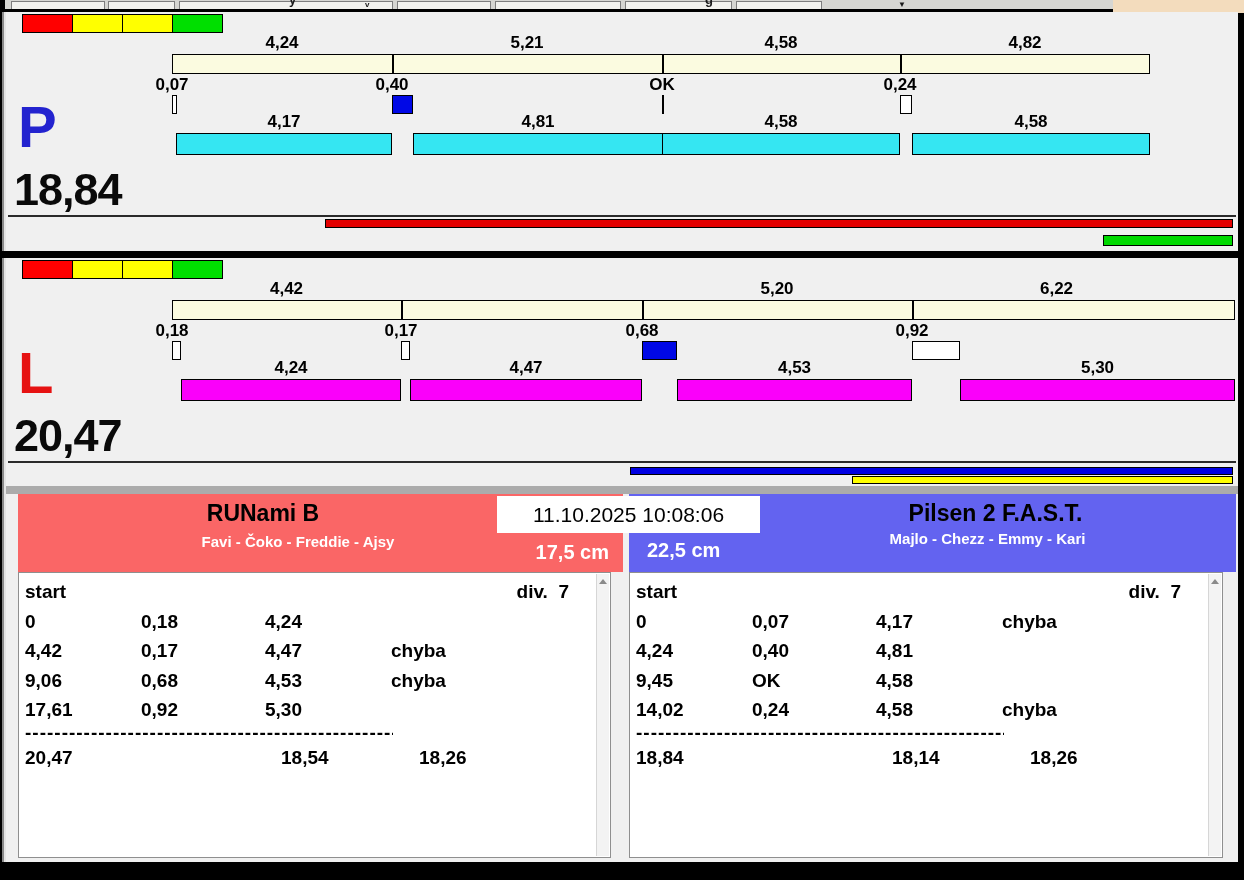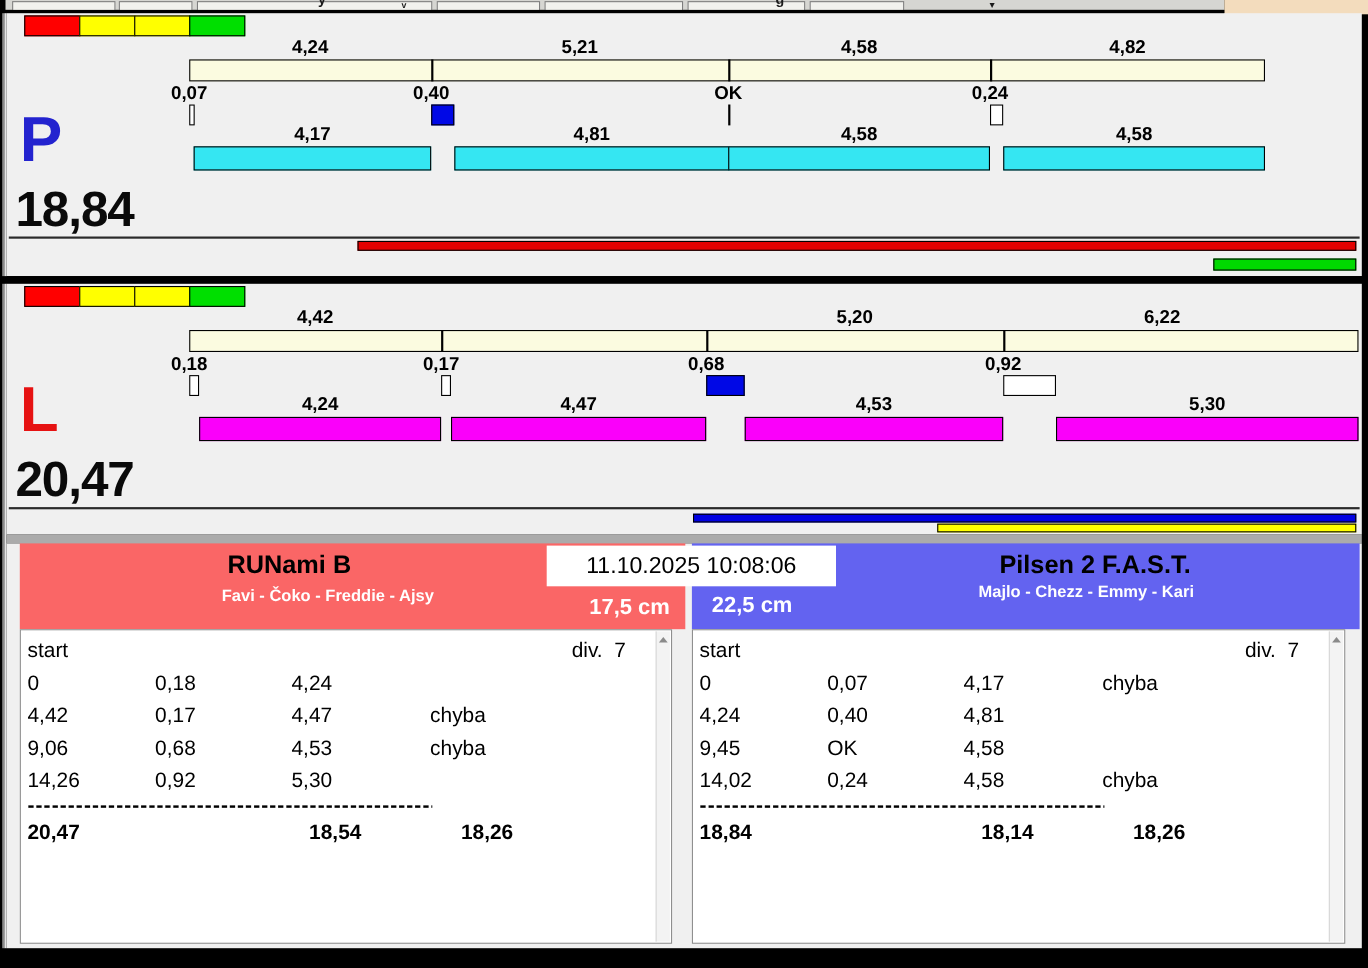--- a/index.html
+++ b/index.html
@@ -54,21 +54,21 @@
   .hdr-cm{position:absolute;font-size:20px;font-weight:bold;color:#FFF;white-space:nowrap;}
   .hdr-left .hdr-cm{right:14px;bottom:8px;}
   .hdr-right .hdr-cm{left:18px;bottom:10px;}
   .datebox{position:absolute;left:491px;top:2px;width:263px;height:37px;background:#FFF;color:#000;
            font-size:21px;line-height:37px;text-align:center;white-space:nowrap;}
 
   .tbl{position:absolute;top:78px;height:286px;background:#FFF;border:1px solid #8F8F8F;box-sizing:border-box;}
   .tbl-left{left:12px;width:593px;}
   .tbl-right{left:623px;width:594px;}
   .rows{position:absolute;left:0;top:4px;right:13px;}
-  .row{position:relative;height:29.5px;font-size:19px;line-height:29.5px;font-weight:normal;color:#000;}
+  .row{position:relative;height:29.5px;font-size:19px;line-height:29.5px;font-weight:bold;color:#000;}
   .row span{position:absolute;white-space:pre;}
   .c0{left:6px;} .c1{left:122px;} .c2{left:246px;} .c3{left:372px;}
   .divlab{right:28px;}
   .sep{position:relative;height:18px;overflow:hidden;}
   .sep span{position:absolute;left:6px;top:0;width:368px;overflow:hidden;white-space:nowrap;
             font-size:19px;line-height:16px;font-weight:bold;letter-spacing:1px;}
   .tot{position:relative;height:30px;font-size:19px;line-height:30px;font-weight:bold;}
   .tot span{position:absolute;white-space:pre;}
   .t0{left:6px;} .t1{left:262px;} .t2{left:400px;}
   .scroll{position:absolute;top:1px;right:1px;bottom:1px;width:12px;background:#F3F3F3;border-left:1px solid #D6D6D6;}
@@ -202,21 +202,21 @@
           <span class="c2">4,47</span>
           <span class="c3">chyba</span>
         </div>
         <div class="row">
           <span class="c0">9,06</span>
           <span class="c1">0,68</span>
           <span class="c2">4,53</span>
           <span class="c3">chyba</span>
         </div>
         <div class="row">
-          <span class="c0">14,26</span>
+          <span class="c0">17,61</span>
           <span class="c1">0,92</span>
           <span class="c2">5,30</span>
         </div>
         <div class="sep">
           <span>------------------------------------------------------------</span>
         </div>
         <div class="tot">
           <span class="t0">20,47</span>
           <span class="t1">18,54</span>
           <span class="t2">18,26</span>

